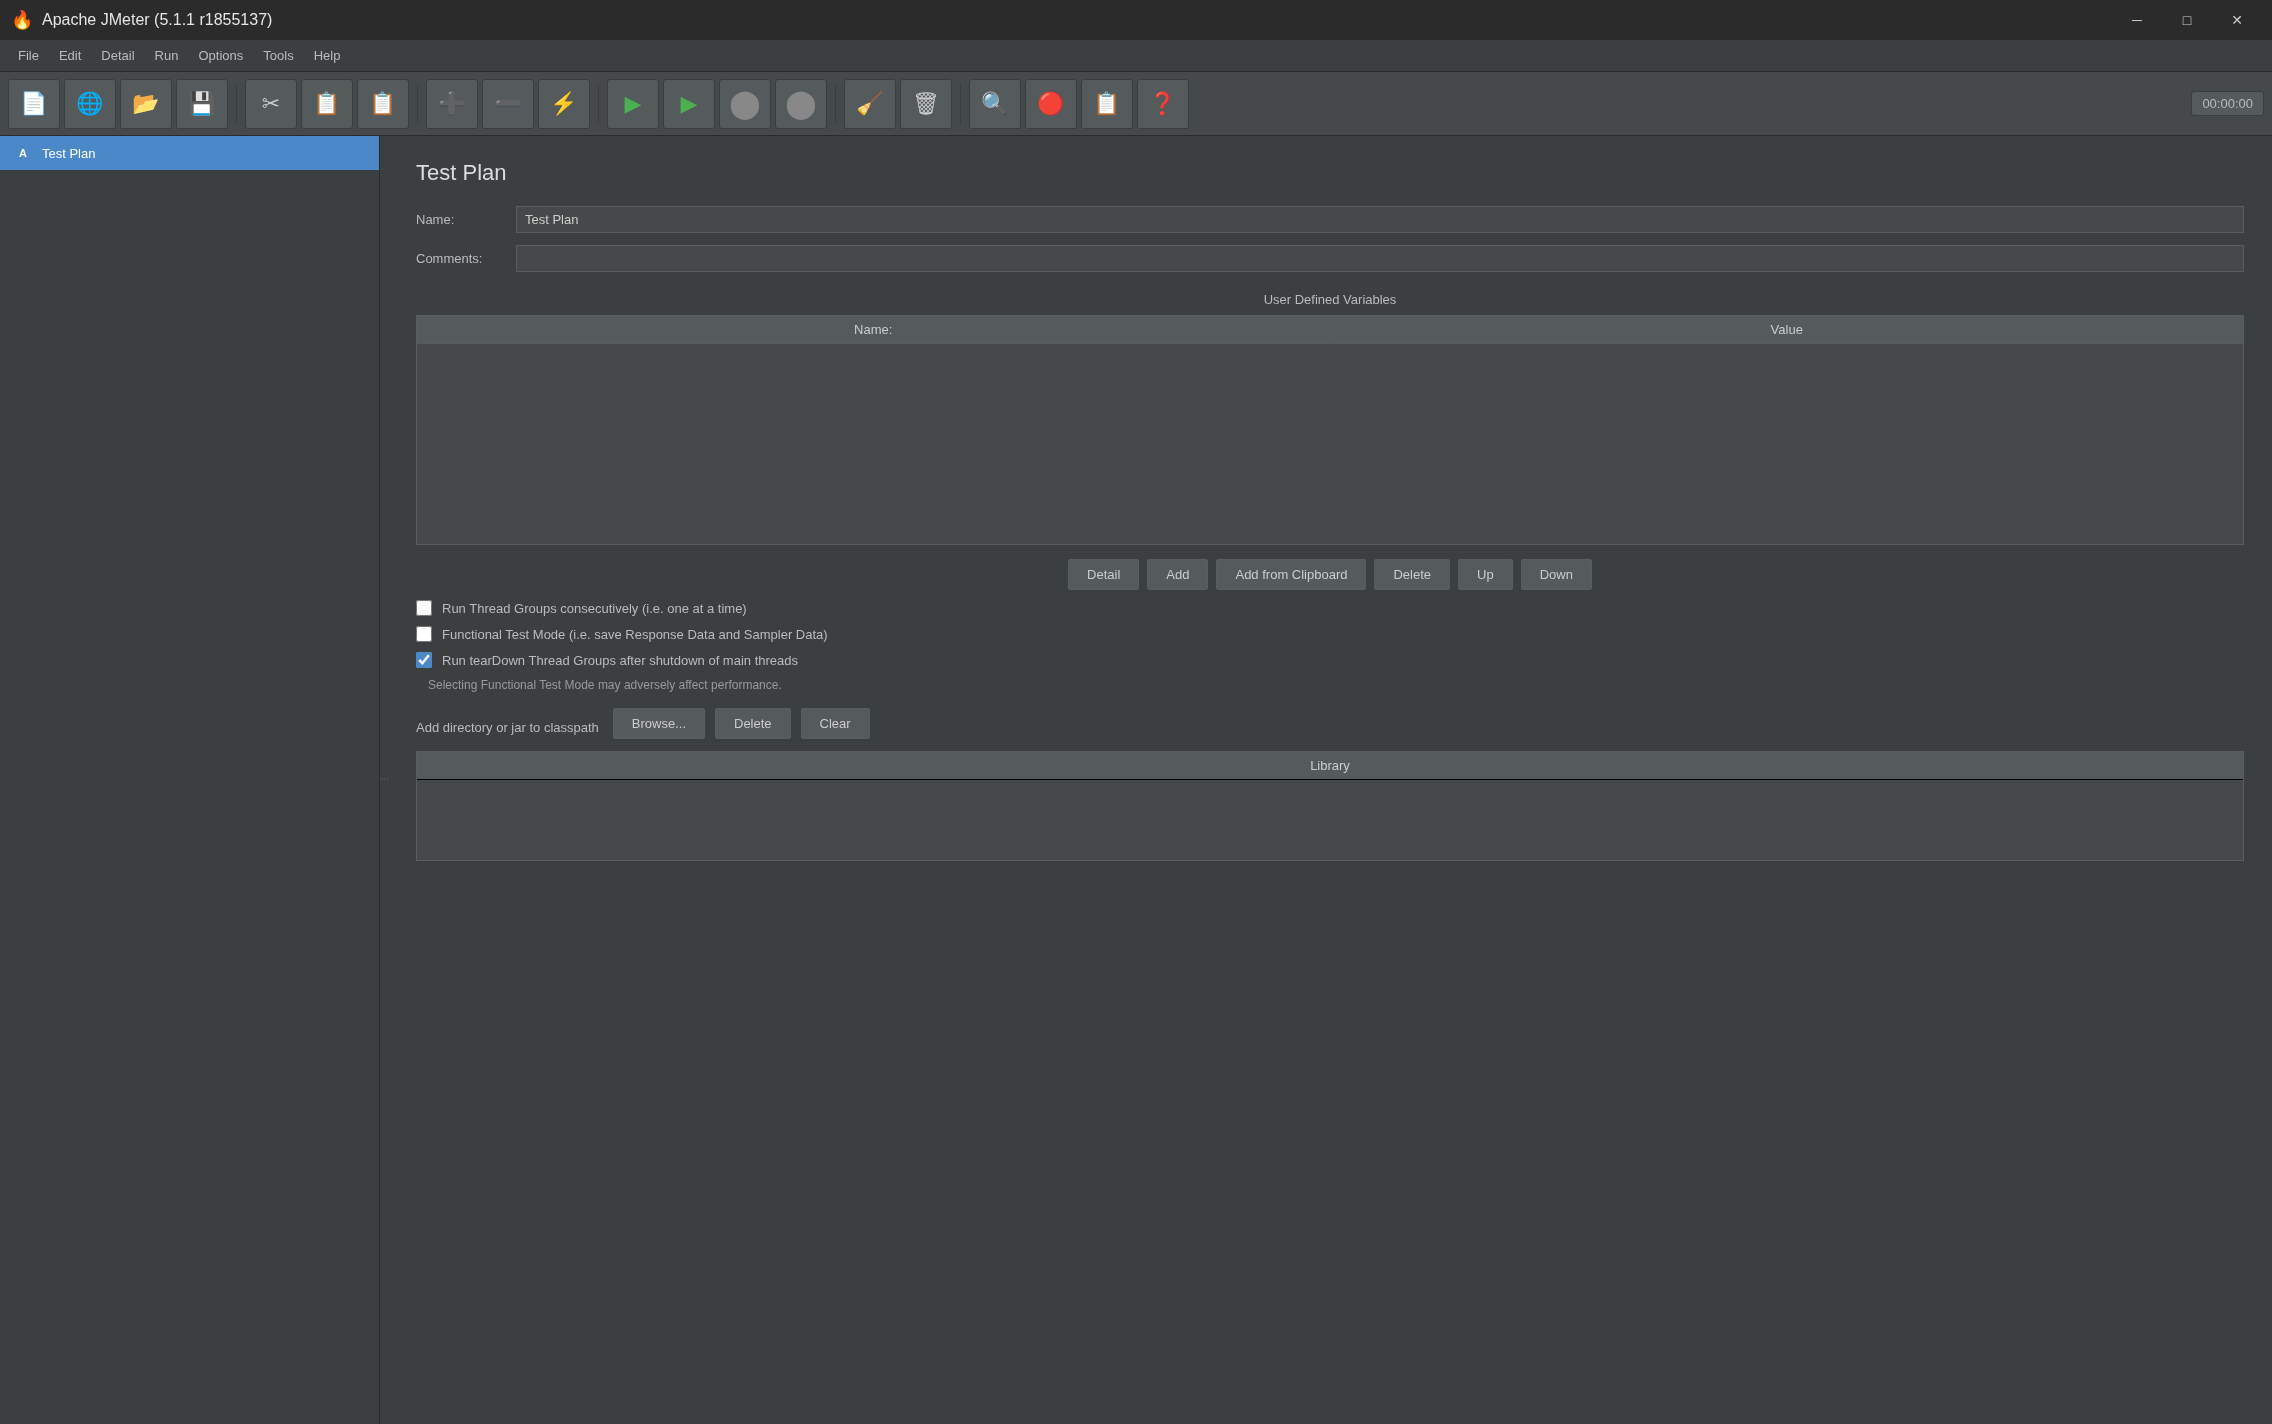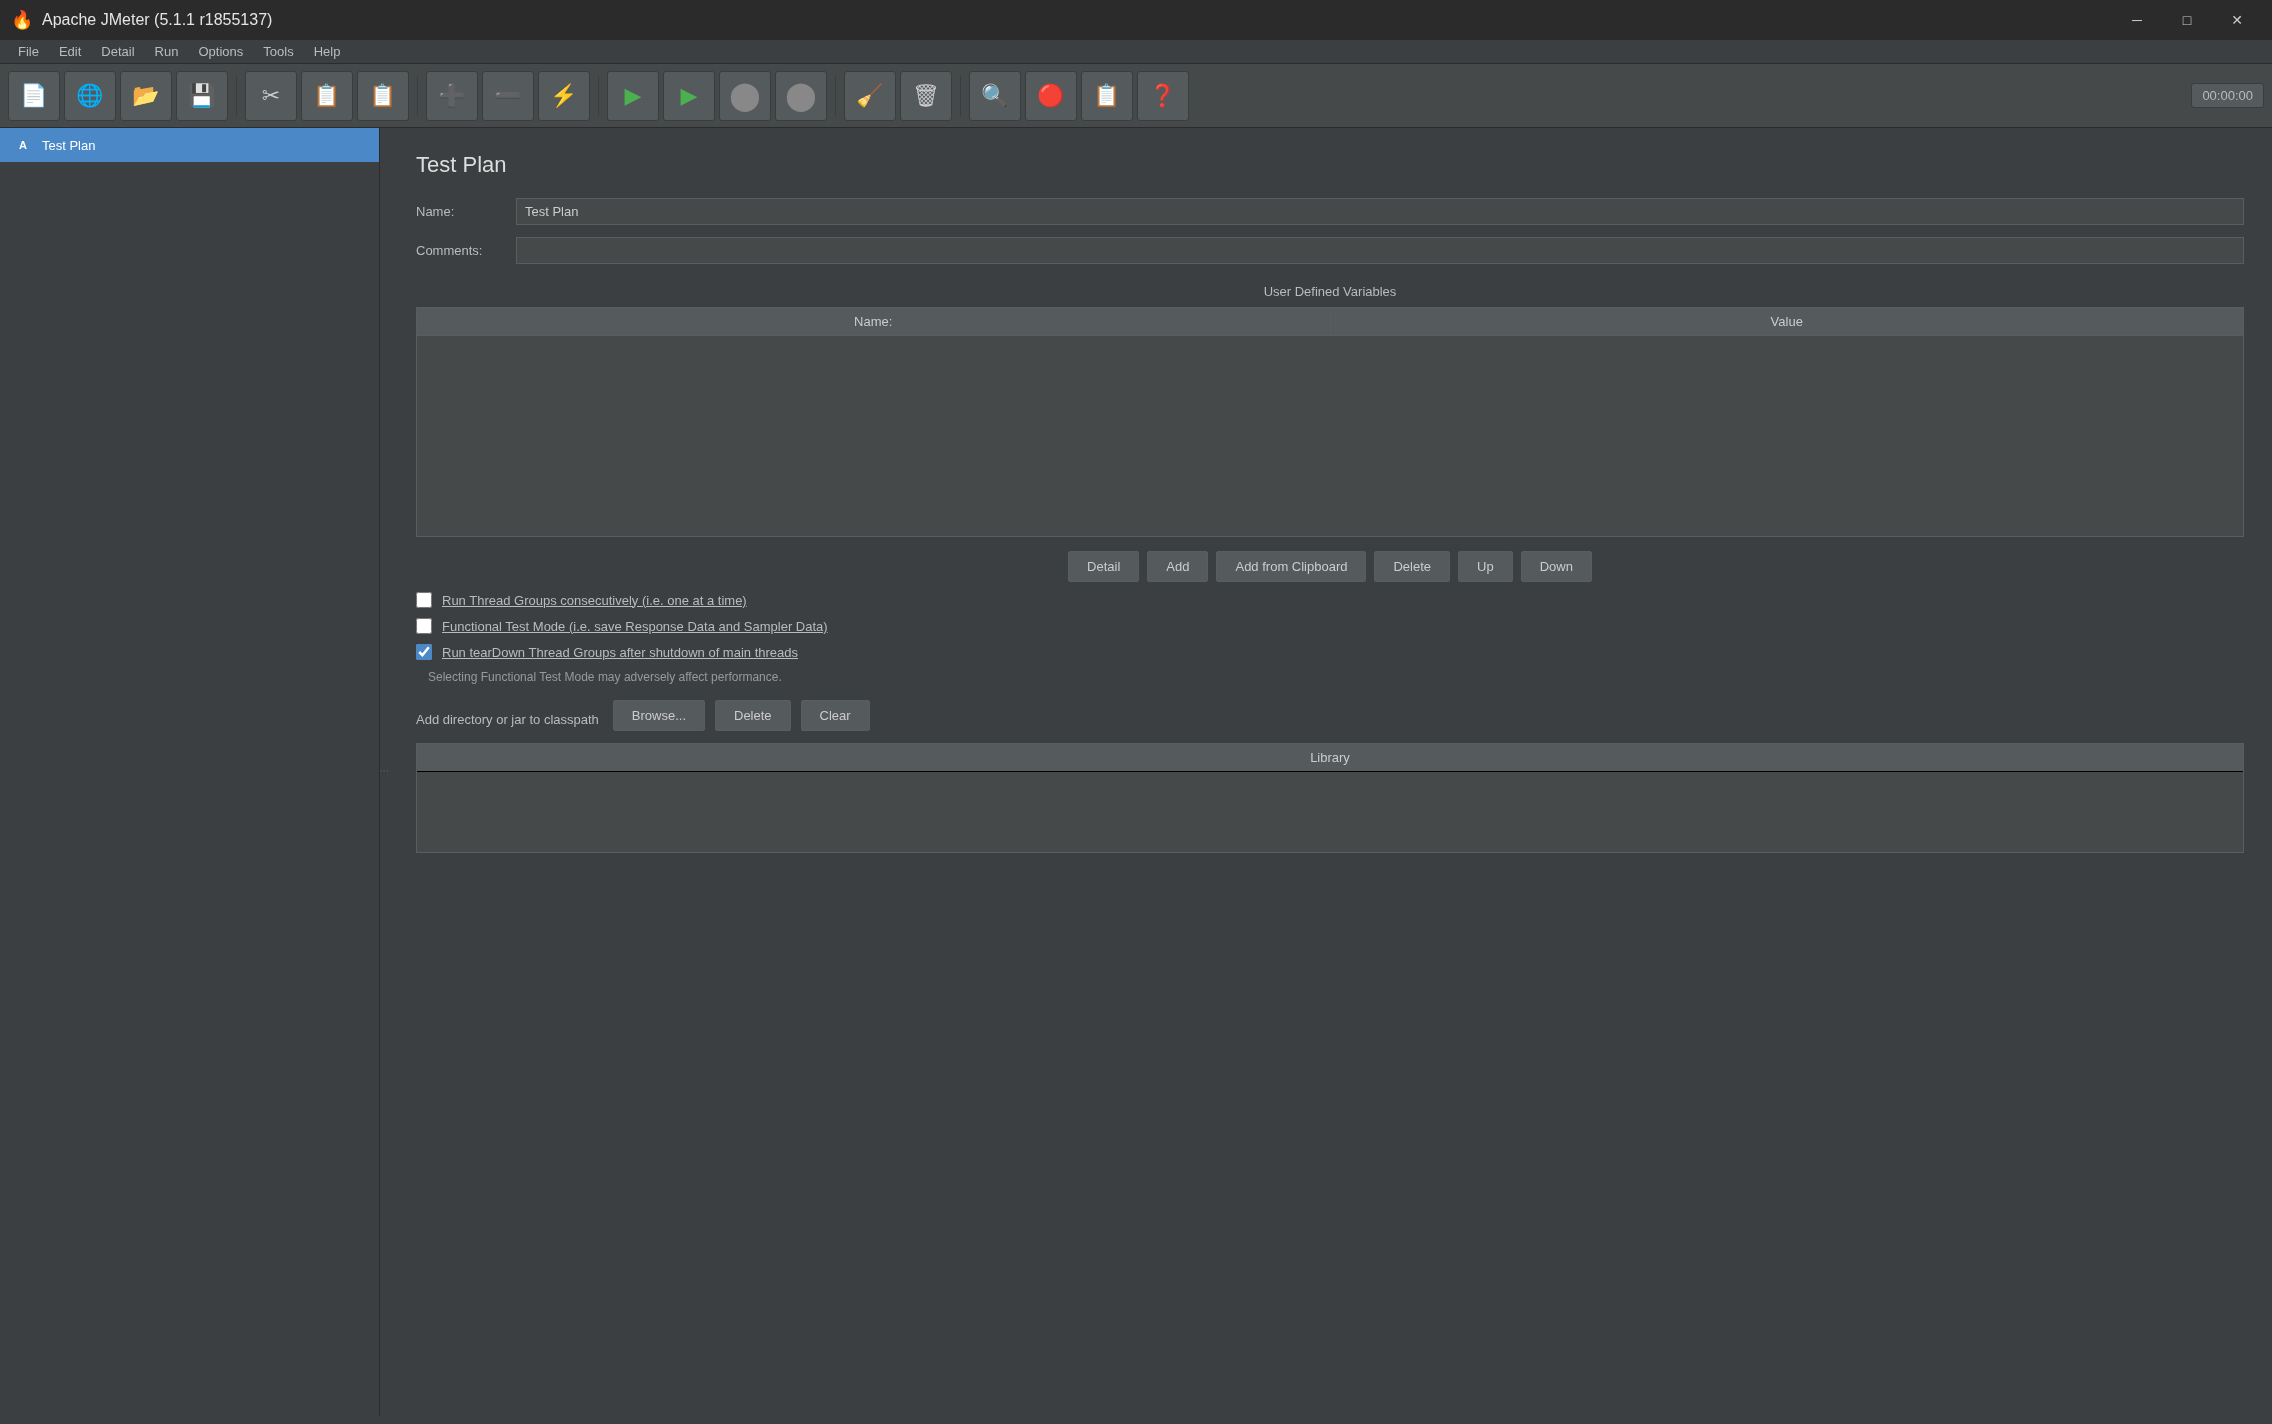--- a/index.html
+++ b/index.html
@@ -57,21 +57,21 @@
       font-size: 14px;
       border: none;
       background: transparent;
     }
 
     
     #menu-bar {
       display: flex;
       align-items: center;
       background: #3c3f41;
-      height: 24px;
+      height: 32px;
       padding: 0 8px;
       border-bottom: 1px solid #2b2b2b;
     }
     .menu-item {
       padding: 4px 10px;
       cursor: pointer;
       color: #bbb;
       font-size: 13px;
     }
 
@@ -264,21 +264,20 @@
     }
     .checkbox-row input[type="checkbox"] {
       width: 16px;
       height: 16px;
       accent-color: #4a88c7;
       cursor: pointer;
     }
     .checkbox-label {
       font-size: 13px;
       color: #bbb;
-      text-decoration: underline;
     }
 
     .note-text {
       font-size: 12px;
       color: #999;
       margin: 4px 0 16px 12px;
     }
 
     
     .classpath-row {

